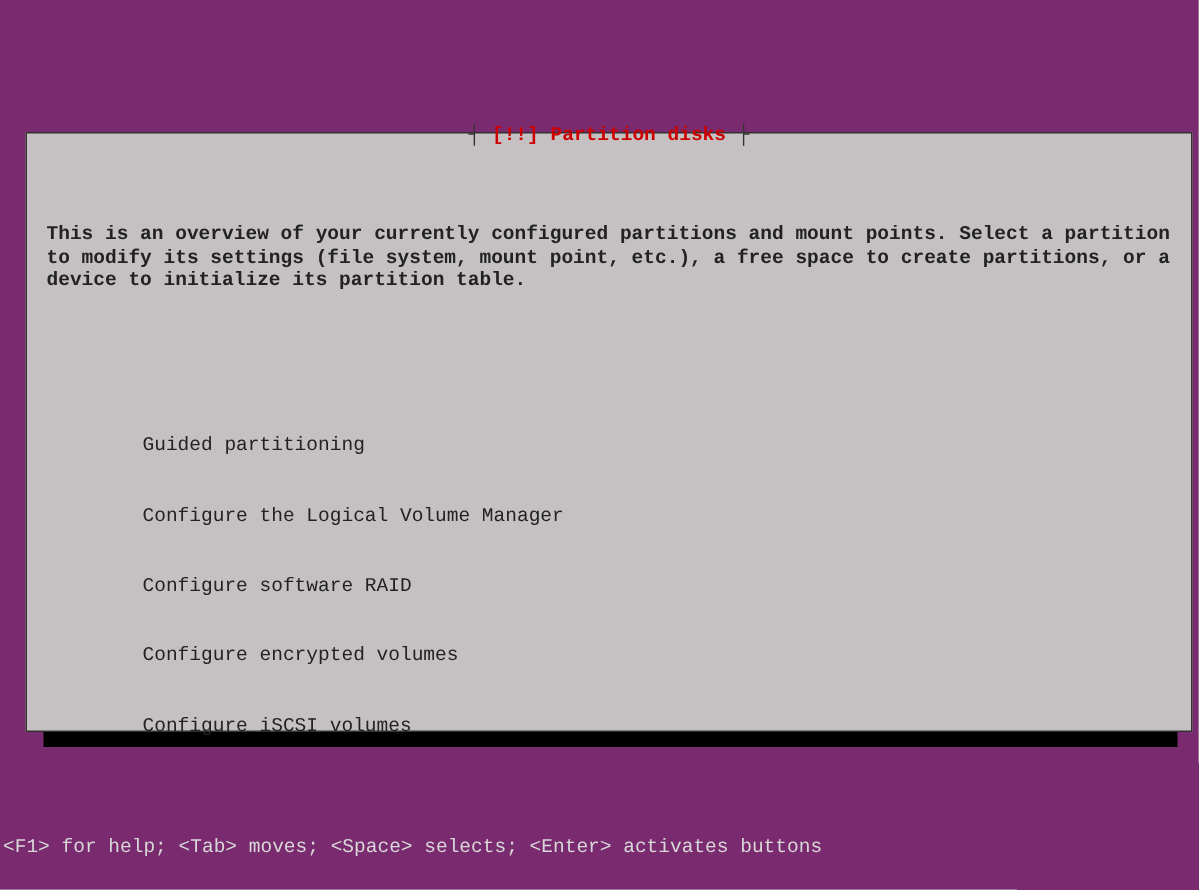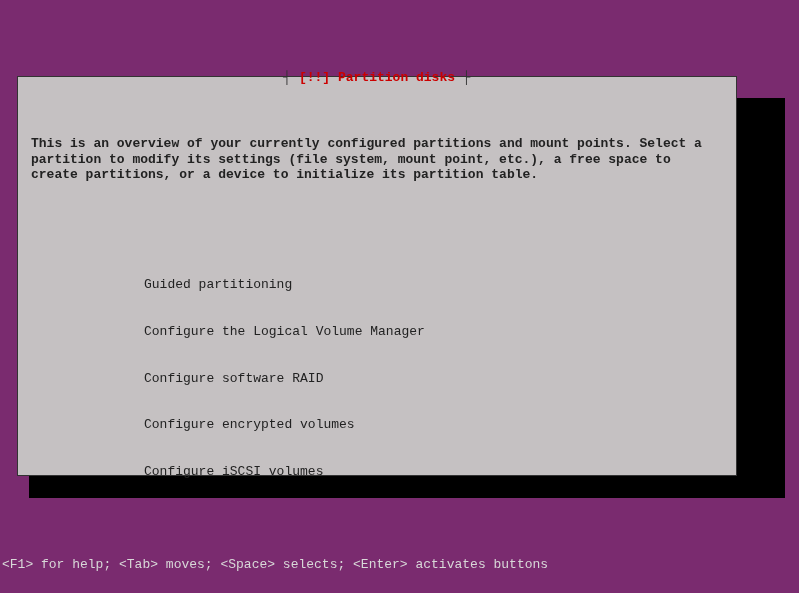--- a/index.html
+++ b/index.html
@@ -16,23 +16,23 @@
     .shadow {
       position: absolute;
       top: 98px;
       left: 29px;
       width: 756px;
       height: 400px;
       background: #000;
     }
     .dialog {
       position: absolute;
-      top: 76px;
+      top: 88px;
       left: 17px;
-      width: 720px;
+      width: 778px;
       height: 400px;
       background: #c5c1c2;
       border: 1px solid #333;
     }
     .title-line {
       position: absolute;
       top: -7px;
       left: 0;
       width: 100%;
       text-align: center;
@@ -44,21 +44,21 @@
       padding: 28px 13px 10px 13px;
       color: #222;
       white-space: pre;
     }
     .intro {
       white-space: pre-wrap;
       margin-bottom: 16px;
       font-weight: bold;
     }
     .menu-section {
-      margin-left: 113px;
+      margin-left: 64px;
       margin-bottom: 15px;
     }
     .menu-item {
       cursor: pointer;
     }
     .partition-block {
       margin-bottom: 15px;
     }
     .footer {
       position: absolute;

